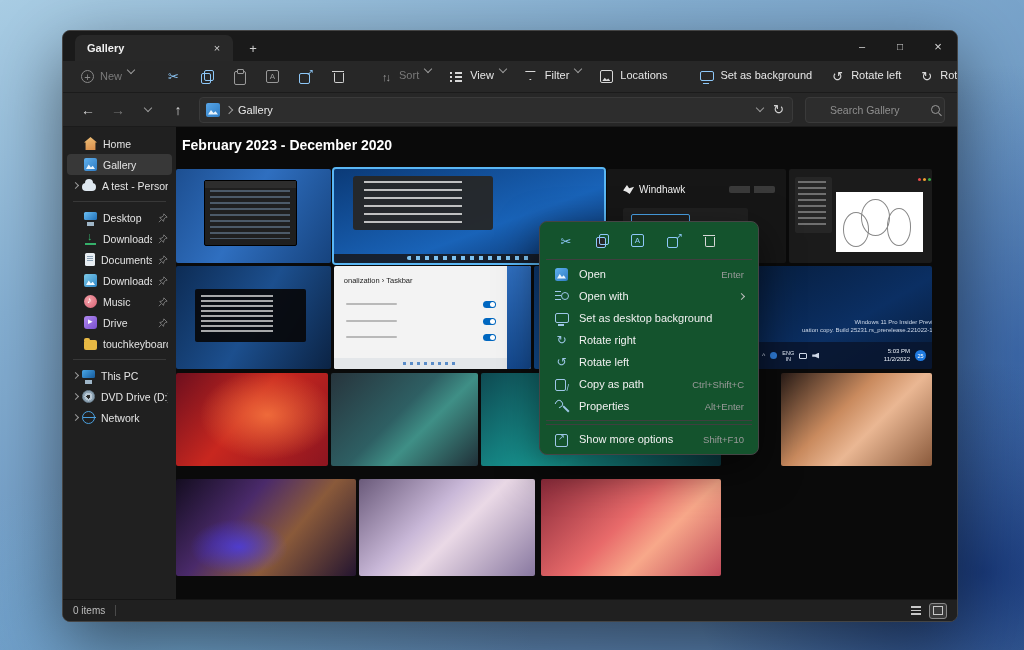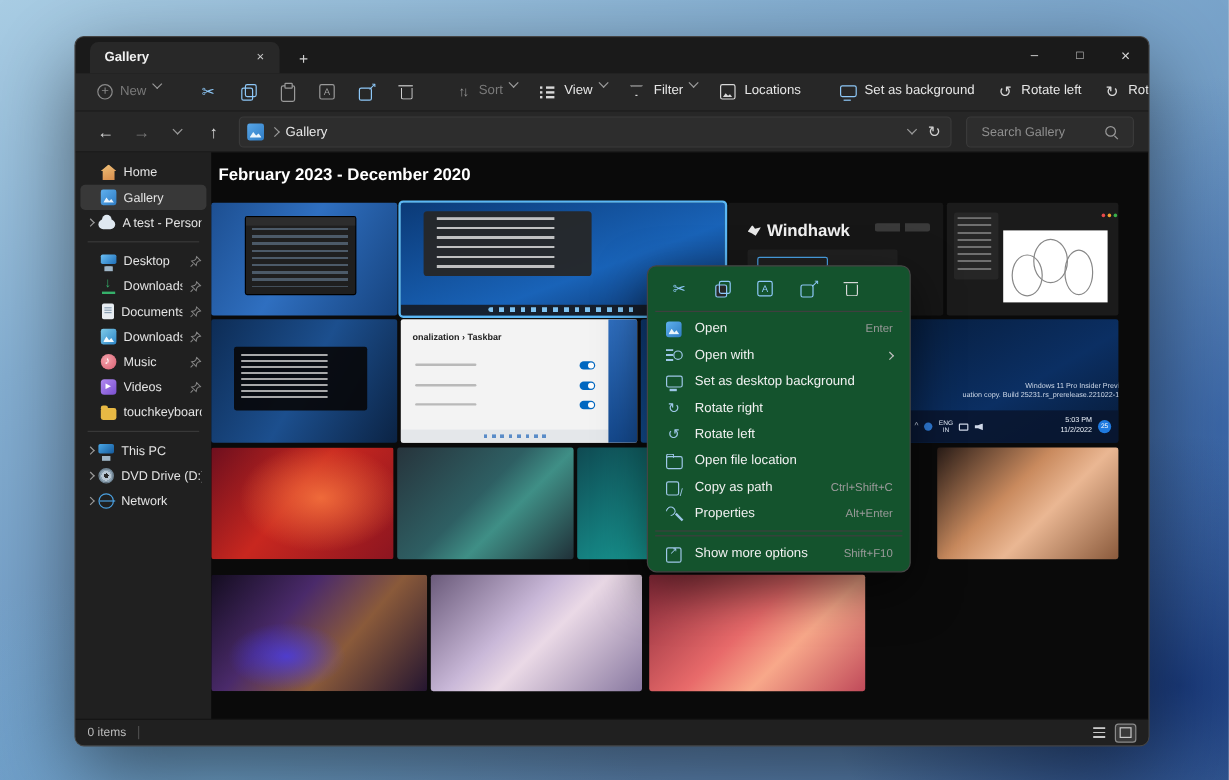--- a/index.html
+++ b/index.html
@@ -85,21 +85,21 @@
   .navbtn { width:26px; height:26px; border-radius:4px; display:flex; align-items:center; justify-content:center; color:#d8d8d8; font-size:14px; }
   .navbtn.dim { color:#777; }
   .g-back::before { content:"\2190"; }
   .g-fwd::before { content:"\2192"; }
   .g-up::before { content:"\2191"; }
   .g-refresh::before { content:"\21BB"; font-size:13px; }
   .addressbar { flex:1; height:26px; margin-left:4px; background:#2d2d2d; border:1px solid #3a3a3a; border-radius:4px; display:flex; align-items:center; padding:0 6px; gap:6px; font-size:11px; }
   .crumb-icon { width:14px; height:14px; border-radius:2px; background:linear-gradient(135deg,#58a6e8,#2f7cc4); position:relative; }
   .crumb-icon::after { content:""; position:absolute; left:2px; bottom:2px; width:10px; height:5px; clip-path:polygon(0 100%,30% 10%,55% 70%,75% 35%,100% 100%); background:#eaf4fc; }
   .addr-right { margin-left:auto; display:flex; align-items:center; gap:10px; padding-right:2px; }
-  .searchbox { width:140px; height:26px; background:#2d2d2d; border:1px solid #3a3a3a; border-radius:4px; margin-left:8px; display:flex; align-items:center; padding:0 12px; }
+  .searchbox { width:140px; height:26px; background:#2d2d2d; border:1px solid #3a3a3a; border-radius:4px; margin-left:8px; display:flex; align-items:center; padding:0 24px; }
   .searchbox input { flex:1; background:transparent; border:none; outline:none; color:#cfcfcf; font-size:10.5px; width:100px; font-family:inherit; }
   .searchbox input::placeholder { color:#8f8f8f; }
   .ic-search { width:12px; height:12px; position:relative; flex:0 0 auto; }
   .ic-search::before { content:""; position:absolute; left:1px; top:1px; width:7px; height:7px; border:1.3px solid #9a9a9a; border-radius:50%; }
   .ic-search::after { content:""; position:absolute; right:0; bottom:0; width:4px; height:1.3px; background:#9a9a9a; transform:rotate(45deg); }
 
   
   .bodyrow { flex:1; display:flex; min-height:0; }
   .sidebar { width:113px; flex:0 0 auto; background:#202020; padding:6px 4px 0 4px; font-size:10.5px; overflow:hidden; }
   .srow { height:21px; display:flex; align-items:center; gap:6px; padding:0 4px 0 6px; border-radius:4px; color:#e3e3e3; position:relative; }
@@ -163,38 +163,38 @@
   .mini-win::after { content:""; position:absolute; left:0; top:0; width:100%; height:10%; background:#2d2d2d; }
   .mini-menu { position:absolute; left:7%; top:7%; width:52%; height:58%; background:rgba(38,38,38,.94); border-radius:3px; }
   .mini-menu::before { content:""; position:absolute; left:8%; top:10%; width:70%; height:80%;
       background:repeating-linear-gradient(180deg, rgba(230,230,230,.8) 0 2px, transparent 2px 8px); }
   .mini-taskbar { position:absolute; left:0; bottom:0; width:100%; height:10%; background:rgba(22,22,26,.85); }
   .mini-taskbar::before { content:""; position:absolute; left:50%; top:50%; transform:translate(-50%,-50%); width:46%; height:4px;
       background:repeating-linear-gradient(90deg,#7ec2f0 0 4px, transparent 4px 9px); border-radius:2px; }
   .console { position:absolute; left:12%; top:22%; width:72%; height:52%; background:rgba(8,8,10,.92); border-radius:2px; }
   .console::before { content:""; position:absolute; left:6%; top:12%; width:72%; height:74%;
       background:repeating-linear-gradient(180deg, rgba(220,220,220,.75) 0 1.6px, transparent 1.6px 5px); width:64%; }
-  .wh-title { position:absolute; left:9%; top:16%; display:flex; align-items:center; gap:5px; color:#f0f0f0; font-size:14px; font-weight:bold;text-align:right; }
+  .wh-title { position:absolute; left:9%; top:16%; display:flex; align-items:center; gap:5px; color:#f0f0f0; font-size:10px; font-weight:normal;text-align:right; }
   .wh-logo { width:11px; height:9px; background:#e8e8e8; clip-path:polygon(0 60%,35% 0,55% 35%,100% 20%,60% 100%,30% 75%); }
   .wh-btns { position:absolute; right:6%; top:18%; width:26%; height:7px; background:repeating-linear-gradient(90deg,#3a3a3a 0 46%, transparent 46% 54%); border-radius:2px; }
   .wh-panel { position:absolute; left:9%; top:42%; width:70%; height:40%; background:#202020; border-radius:2px; }
   .wh-panel::before { content:""; position:absolute; left:6%; top:14%; width:46%; height:20%; border:1px solid #4aa3e8; border-radius:2px; }
   .wh-panel::after { content:""; position:absolute; left:6%; top:52%; width:70%; height:28%;
       background:repeating-linear-gradient(180deg, rgba(200,200,200,.5) 0 1.6px, transparent 1.6px 5px); }
   .paint-panel { position:absolute; left:4%; top:8%; width:26%; height:60%; background:#262626; border-radius:2px; }
   .paint-panel::before { content:""; position:absolute; left:10%; top:8%; width:74%; height:84%;
       background:repeating-linear-gradient(180deg, rgba(200,200,200,.45) 0 1.6px, transparent 1.6px 6px); }
   .paint-colors { position:absolute; right:8%; top:10%; width:3px; height:3px; border-radius:50%; background:#e84a4a;
       box-shadow:5px 0 0 #f0a030, 10px 0 0 #3ab04a, 15px 0 0 #3a78e8, 20px 0 0 #b04ae8, 25px 0 0 #e8e84a; }
   .paint-canvas { position:absolute; left:33%; top:24%; right:6%; bottom:12%; background:#fff; }
   .ellipse { position:absolute; border:1px solid #888; border-radius:50%; }
   .e1 { left:8%; top:34%; width:30%; height:58%; }
   .e2 { left:28%; top:12%; width:34%; height:62%; }
   .e3 { left:58%; top:28%; width:28%; height:62%; }
-  .set-header { position:absolute; left:5%; top:10%; font-size:7.5px; font-weight:bold; color:#222; white-space:nowrap; }
+  .set-header { position:absolute; left:5%; top:10%; font-size:7.5px; font-weight:normal; color:#222; white-space:nowrap; }
   .set-row { position:absolute; left:6%; width:76%; height:7px; }
   .set-row::before { content:""; position:absolute; left:0; top:2px; width:34%; height:2.4px; background:#b9b9b9; border-radius:2px; }
   .set-row .tog { position:absolute; right:0; top:0; width:13px; height:7px; background:#0067c0; border-radius:4px; }
   .set-row .tog::after { content:""; position:absolute; right:1px; top:1px; width:5px; height:5px; border-radius:50%; background:#fff; }
   .set-taskbar { position:absolute; left:0; bottom:0; width:88%; height:11%; background:#e4e7ea; }
   .set-taskbar::before { content:""; position:absolute; left:40%; top:40%; width:30%; height:3px;
       background:repeating-linear-gradient(90deg,#5a8cc8 0 3px, transparent 3px 7px); }
   .set-side { position:absolute; right:0; top:0; width:12%; height:100%; background:linear-gradient(180deg,#2f6fc0,#14498e); }
   .ins-text { position:absolute; right:-4px; bottom:34%; text-align:right; color:#cdd8e8; font-size:6px; line-height:8px; white-space:nowrap; }
   .ins-taskbar { position:absolute; left:0; bottom:0; width:100%; height:26%; background:rgba(9,22,48,.9); display:flex; align-items:center; gap:5px; padding:0 6px; }
@@ -409,21 +409,21 @@
           <span class="spacer"></span>
           <span class="si si-music"></span>
           <span class="lbl">Music</span>
           <svg class="pin" viewBox="0 0 12 12">
               <path d="M7 1l4 4-2.2.5L7.2 7.1 6.6 10 2 5.4l2.9-.6 1.6-1.6z M3.5 8.5L1 11" fill="none" stroke="#a8a8a8" stroke-width="1"></path>
             </svg>
         </div>
         <div class="srow">
           <span class="spacer"></span>
           <span class="si si-video"></span>
-          <span class="lbl">Videos</span>
+          <span class="lbl">Drive</span>
           <svg class="pin" viewBox="0 0 12 12">
               <path d="M7 1l4 4-2.2.5L7.2 7.1 6.6 10 2 5.4l2.9-.6 1.6-1.6z M3.5 8.5L1 11" fill="none" stroke="#a8a8a8" stroke-width="1"></path>
             </svg>
         </div>
         <div class="srow">
           <span class="spacer"></span>
           <span class="si si-folder"></span>
           <span class="lbl">touchkeyboard</span>
         </div>
         <div class="sdiv"></div>
@@ -569,24 +569,20 @@
       </div>
       <div class="mi">
         <span class="micon g-rr"></span>
         <span class="mlabel">Rotate right</span>
       </div>
       <div class="mi">
         <span class="micon g-rl"></span>
         <span class="mlabel">Rotate left</span>
       </div>
       <div class="mi">
-        <span class="micon ic-folderline"></span>
-        <span class="mlabel">Open file location</span>
-      </div>
-      <div class="mi">
         <span class="micon ic-path"></span>
         <span class="mlabel">Copy as path</span>
         <span class="mshort">Ctrl+Shift+C</span>
       </div>
       <div class="mi">
         <span class="micon ic-wrench"></span>
         <span class="mlabel">Properties</span>
         <span class="mshort">Alt+Enter</span>
       </div>
       <div class="ctxdiv"></div>

